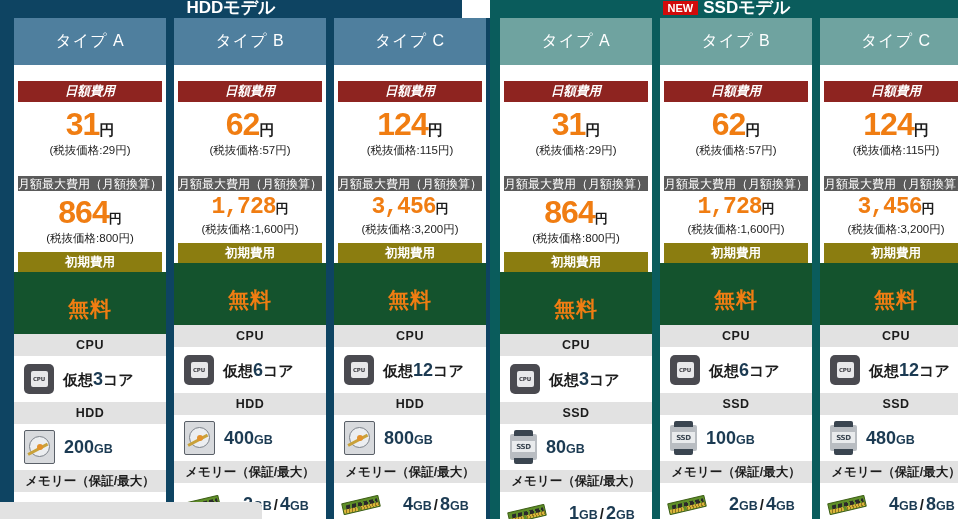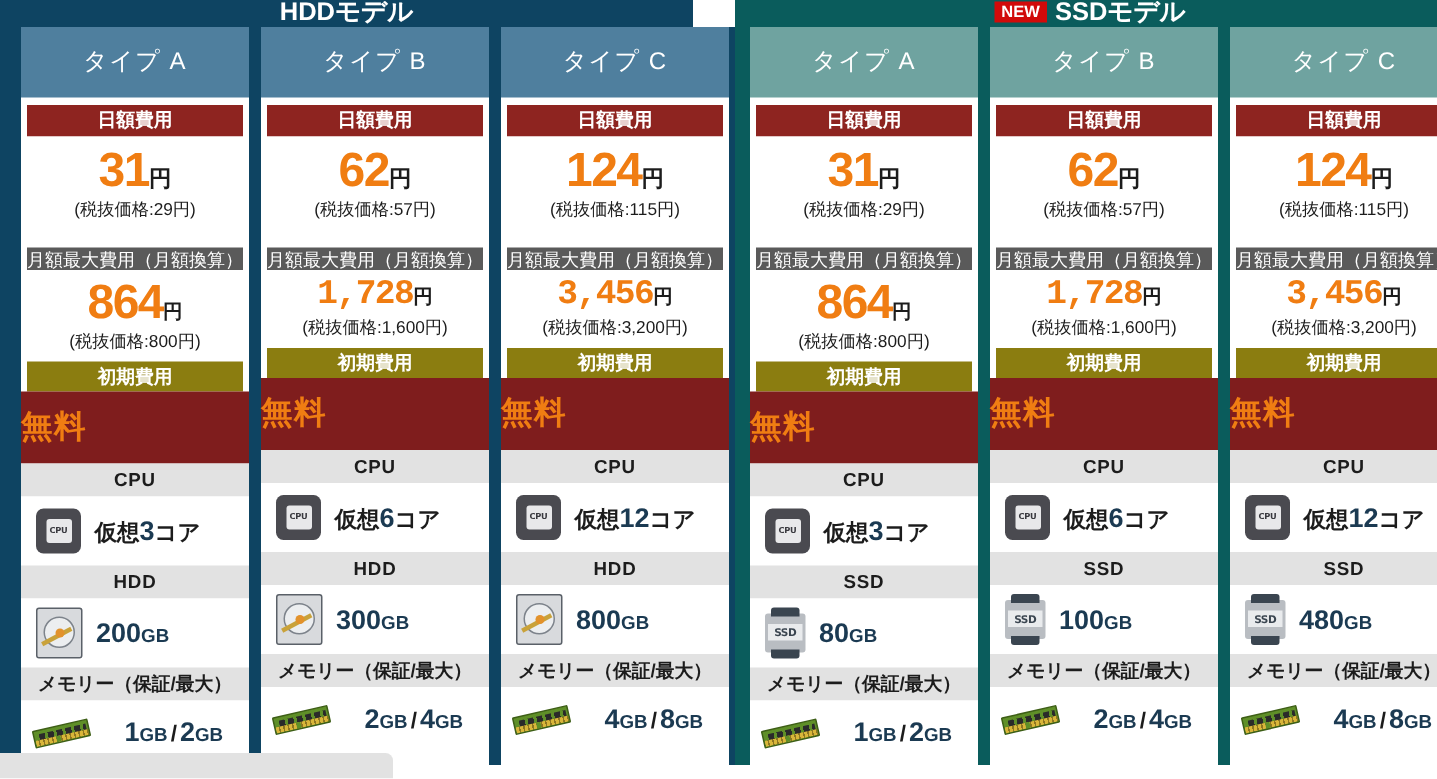--- a/index.html
+++ b/index.html
@@ -73,21 +73,21 @@
 
   
   .band {
     color: #ffffff;
     font-size: 12.5px; font-weight: bold;
     text-align: center;
     white-space: nowrap;
     line-height: 1;
     display: flex; align-items: center; justify-content: center;
   }
-  .band.daily   { background: #8e2420; height: 21px; margin: 5px 4px 0 4px; }
+  .band.daily   { background: #8e2420; height: 21px; margin: 16px 4px 0 4px; font-style: italic; }
   .band.monthly { background: #5a5a5a; height: 15px; margin: 0 4px 0 4px; font-weight: normal; font-size: 12px; }
   .band.initial { background: #8b7d10; height: 20px; margin: 0 4px 0 4px; }
 
   .band.spec {
     background: #e2e2e2; color: #1c1c1c;
     height: 22px;
     font-size: 12.5px; font-weight: bold;
     letter-spacing: .5px;
     margin: 0;
   }
@@ -108,22 +108,22 @@
   .price-yen { color: #1c1c1c; font-weight: bold; font-size: 15px; }
   .price-yen.sm { font-size: 13px; }
   .price-sub {
     margin-top: 3px;
     color: #1c1c1c; font-size: 11.5px;
     white-space: nowrap;
   }
   .price-block.monthly-block { padding: 5px 0 6px 0; }
 
   .free-block {
-    padding: 9px 0 11px 0;
-    text-align: left; background: #7f1d1d;
+    padding: 23px 0 11px 0;
+    text-align: center; background: #14532d;
   }
   .free-text { color: #f07d12; font-size: 21px; font-weight: bold; letter-spacing: 1px; }
 
   
   .spec-row {
     height: 46px;
     display: flex; align-items: center;
     padding-left: 10px;
     gap: 9px;
     background: #fff;
@@ -293,21 +293,21 @@
             </span>
             <span class="spec-val"><span class="jp">仮想</span><span>6</span><span class="jp">コア</span></span>
           </div>
           <div class="band spec">HDD</div>
           <div class="spec-row">
             <span class="icon-hdd">
               <span class="platter"></span>
               <span class="arm"></span>
               <span class="spindle"></span>
             </span>
-            <span class="spec-val"><span>300</span><span class="unit">GB</span></span>
+            <span class="spec-val"><span>400</span><span class="unit">GB</span></span>
           </div>
           <div class="band spec mem">メモリー（保証/最大）</div>
           <div class="spec-row mem">
             <span class="icon-mem">
               <span class="stick">
                 <span class="chips"></span>
                 <span class="gold"></span>
                 <span class="notch"></span>
               </span>
             </span>

